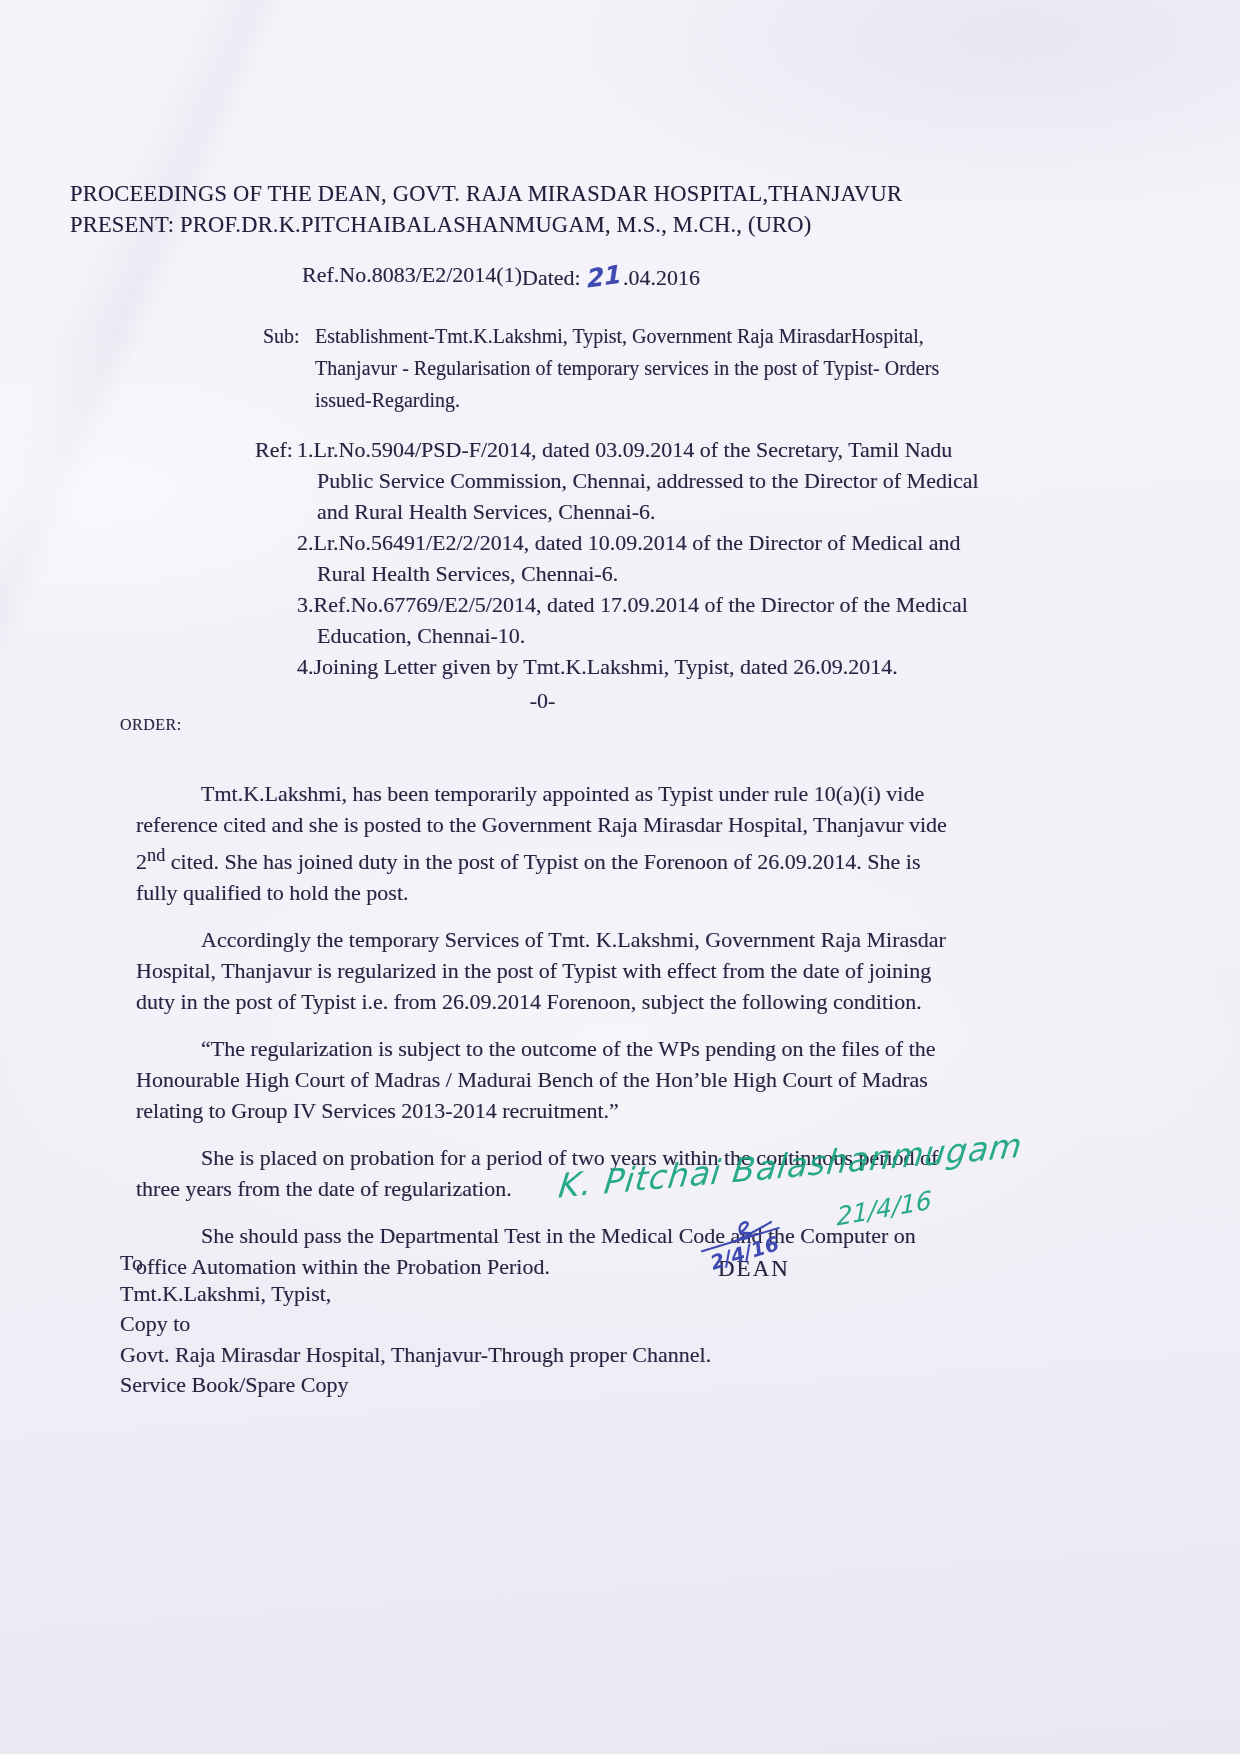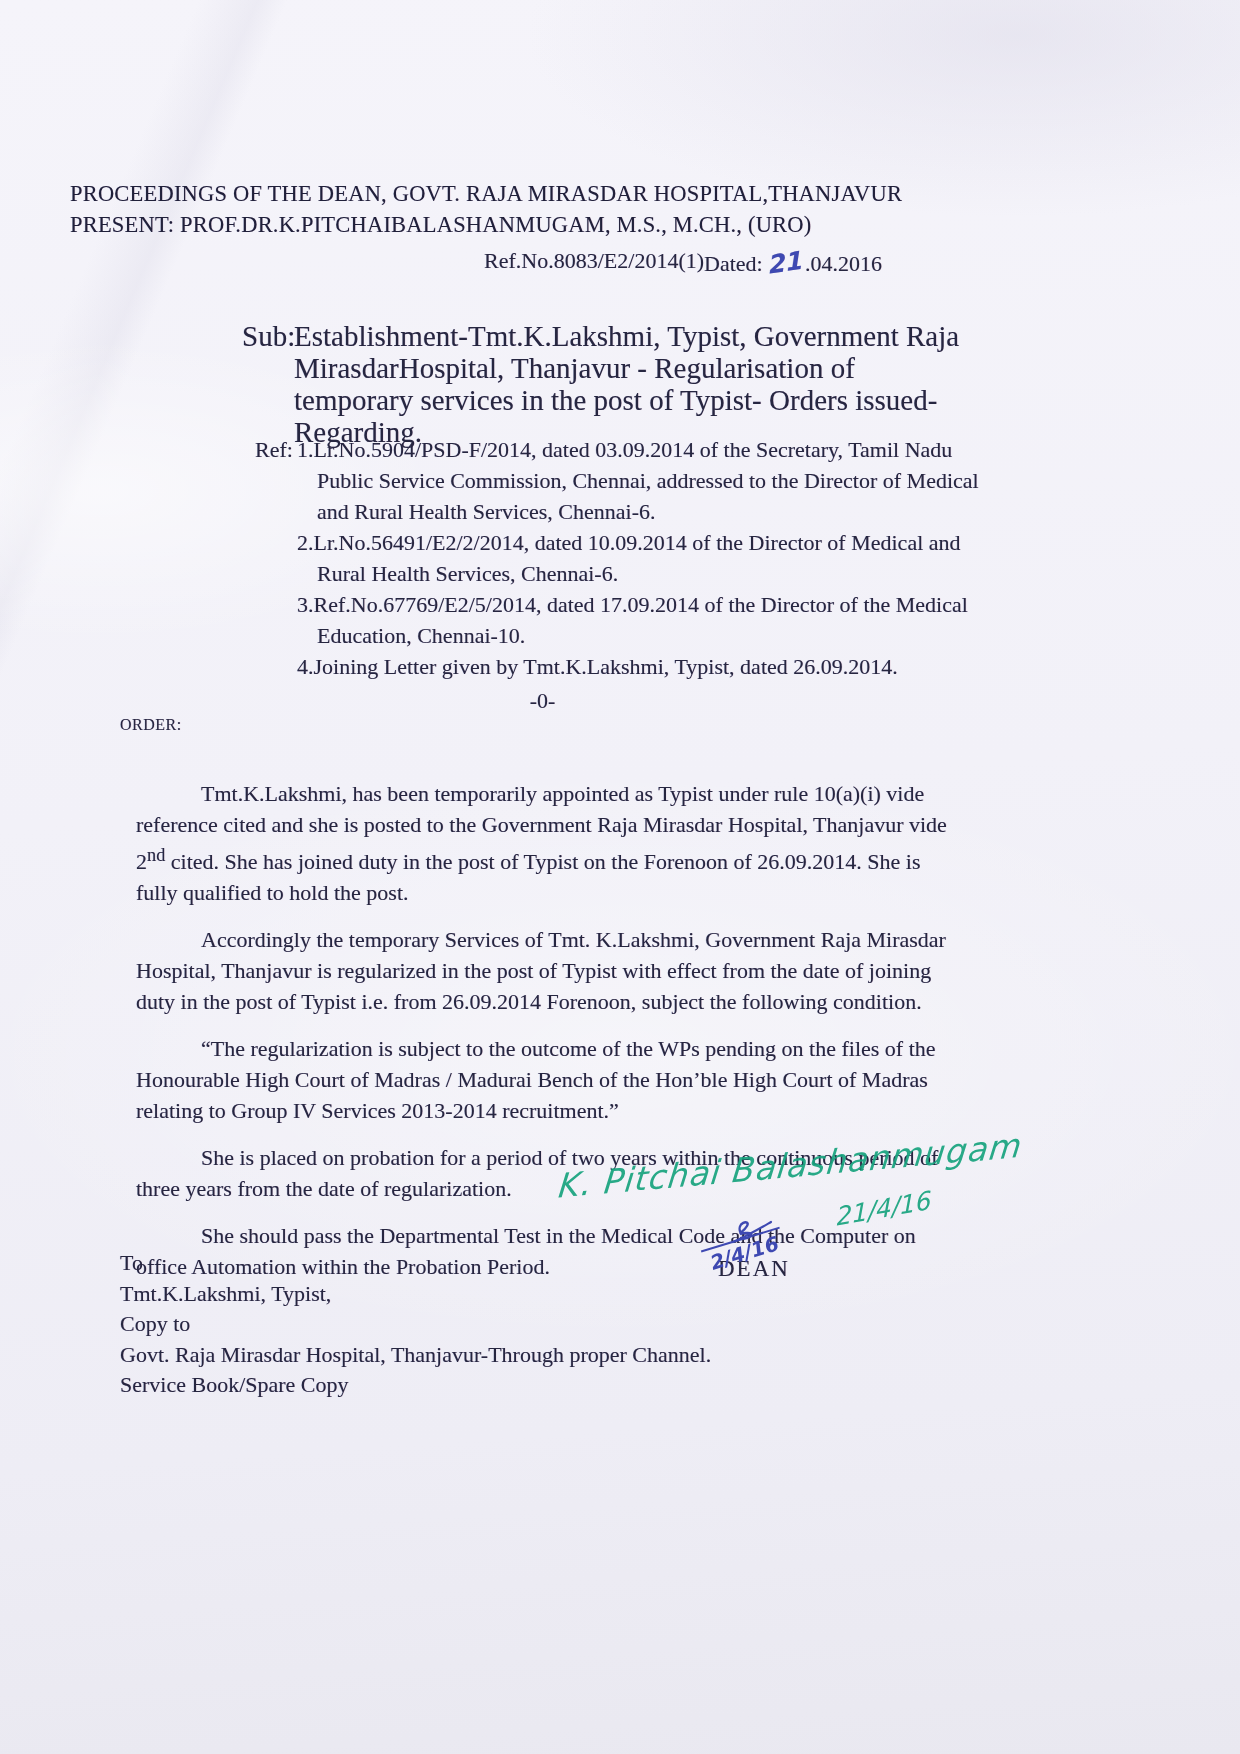--- a/index.html
+++ b/index.html
@@ -19,37 +19,37 @@
   }
   .typed { text-shadow: .4px 0 0 rgba(150,40,90,.18), -.4px 0 0 rgba(40,80,170,.22); }
 
   .header {
     position:absolute; top:178px; left:70px; right:70px;
     font-size:22.5px; line-height:31px;
     letter-spacing:.2px; color:#20203a;
   }
 
   .refrow {
-    position:absolute; top:248px; left:120px; width:762px;
-    display:flex; justify-content:flex-end;
+    position:absolute; top:262px; left:120px; width:762px;
+    display:flex; justify-content:center;
     font-size:22px;
   }
   .dated-group { white-space:nowrap; }
   .hand-blue {
     font-family:"DejaVu Sans",sans-serif; font-style:italic;
     color:#3e49b2; font-weight:bold;
   }
   .dated-day {
     display:inline-block; font-size:25px;
     transform:rotate(-8deg) skewX(-6deg); margin:0 1px;
   }
 
   .sub-block {
-    position:absolute; top:320px; left:242px;
-    display:flex; font-size:29px; line-height:32px;
+    position:absolute; top:320px; left:263px;
+    display:flex; font-size:20px; line-height:32px;
   }
   .sub-label { flex:none; width:52px; }
   .sub-text  { width:672px; }
 
   .ref-block {
     position:absolute; top:434px; left:255px;
     display:flex; font-size:22px; line-height:31px;
   }
   .ref-label { flex:none; width:42px; }
   .ref-items { width:690px; }

